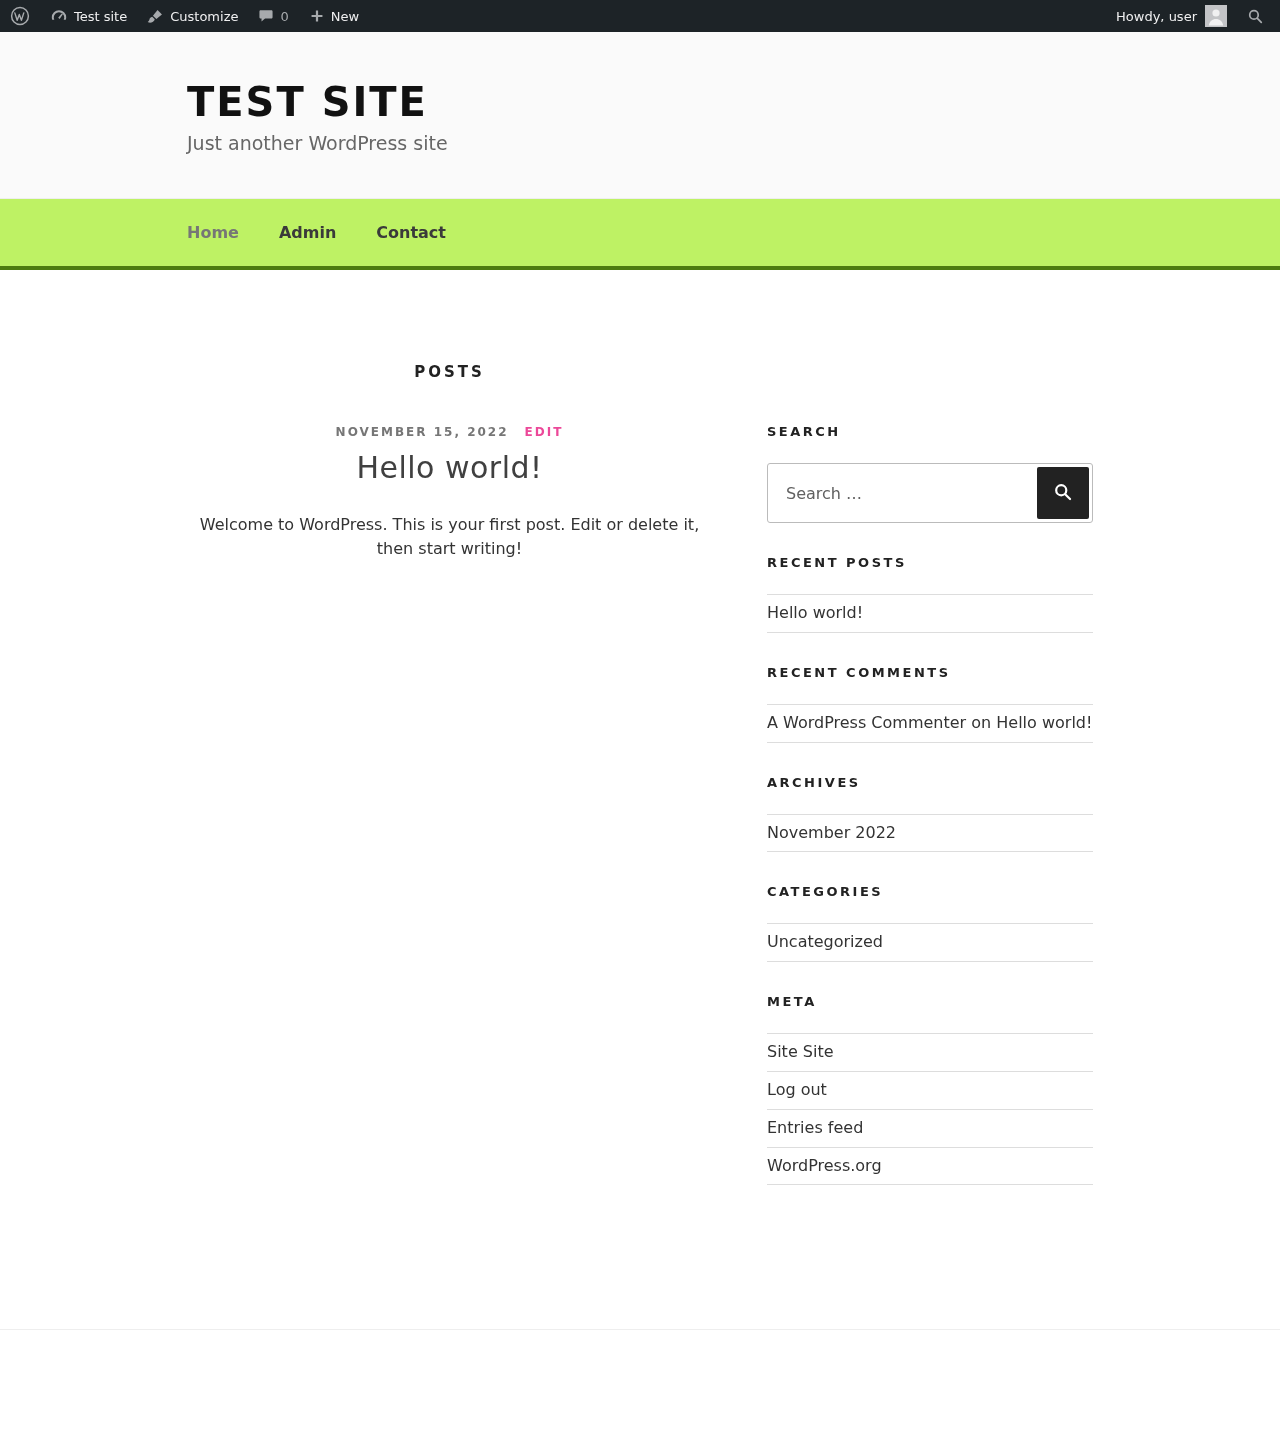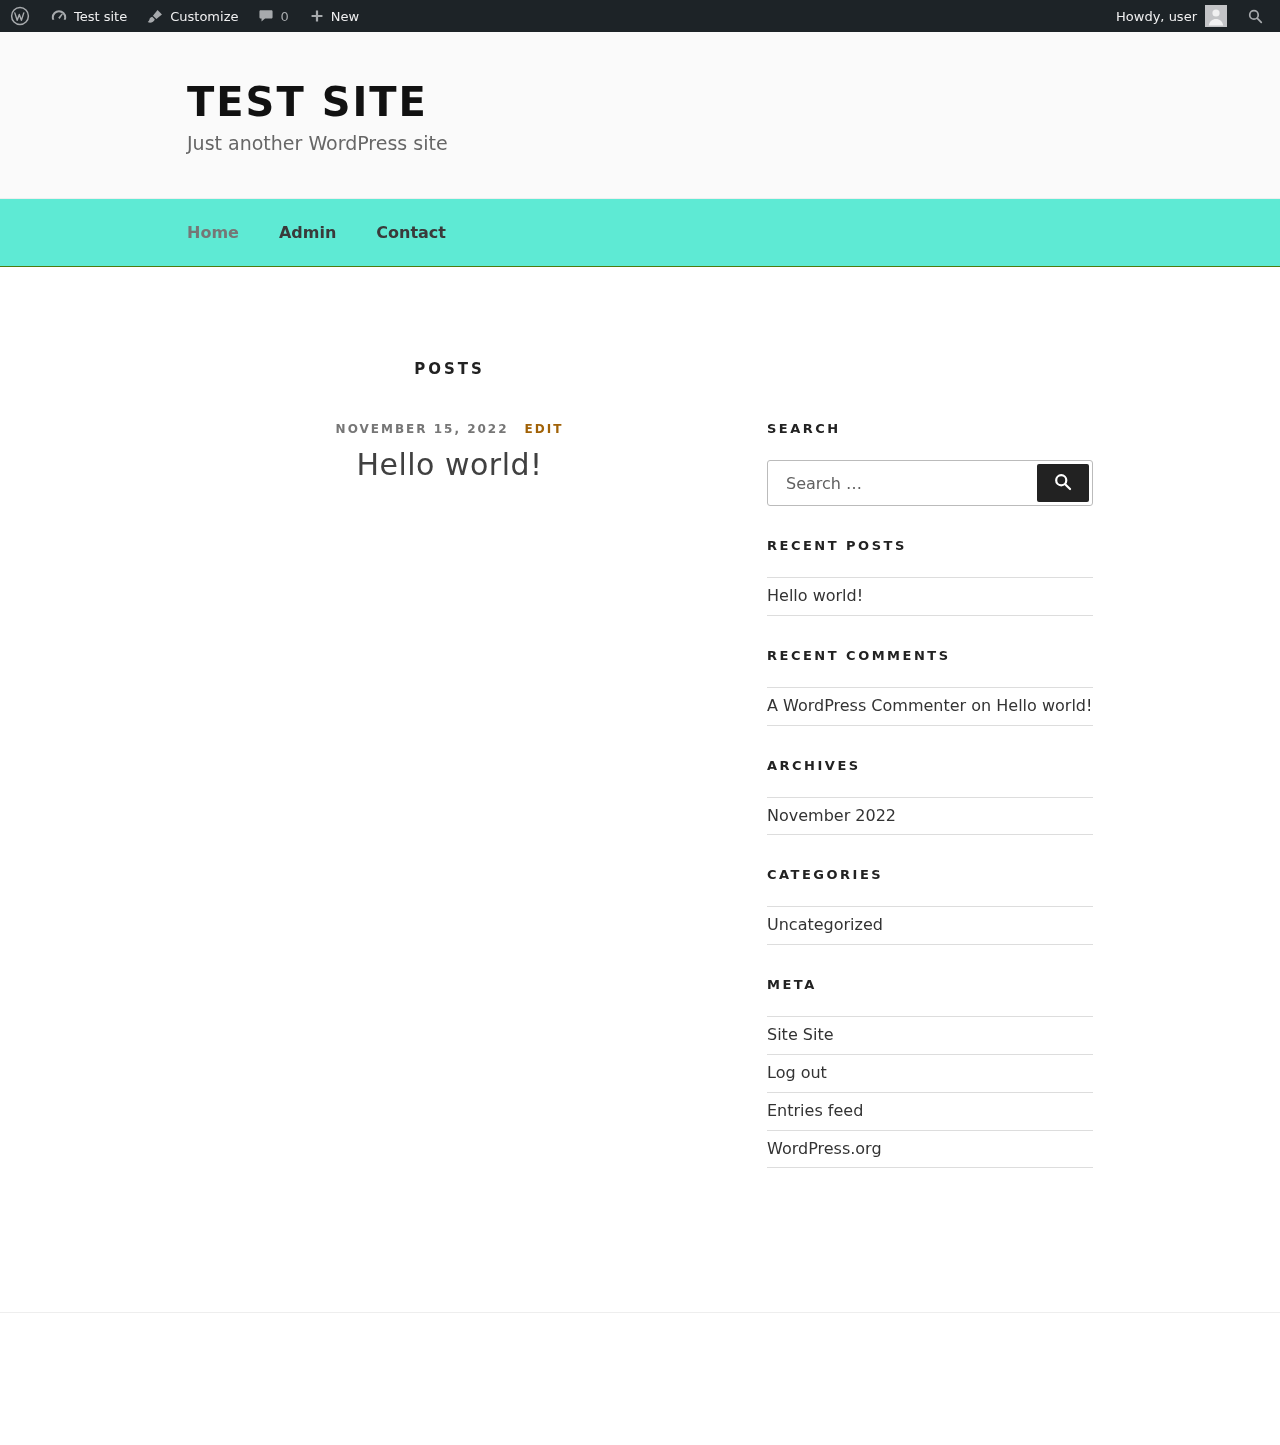--- a/index.html
+++ b/index.html
@@ -34,54 +34,54 @@
   .site-header { background: #fafafa; padding: 46px 0 44px; }
   .container { width: 906px; margin: 0 auto; }
   .site-title {
     margin: 0; font-size: 40px; font-weight: bold; letter-spacing: 2px;
     color: #111; line-height: 1.2;
   }
   .site-title a { color: #111; }
   .site-tagline { margin: 6px 0 0; font-size: 19px; color: #666; }
 
   
-  .main-nav { background: #5eead4; border-top: 1px solid #eee; border-bottom: 1px solid #4d7c0f; }
+  .main-nav { background: #bef264; border-top: 1px solid #eee; border-bottom: 4px solid #4d7c0f; }
   .main-nav .container { display: flex; }
   .nav-link {
     display: block; padding: 24px 0; margin-right: 40px;
     font-size: 16px; font-weight: bold; color: #3a3a3a;
   }
   .nav-link.current { color: #767676; }
 
   
   .site-content .container { display: flex; justify-content: space-between; padding-top: 93px; }
   .content-col { width: 525px; text-align: center; }
   .sidebar-col { width: 326px; padding-top: 61px; }
 
   .page-title {
     margin: 0 0 44px; font-size: 15px; font-weight: bold;
     letter-spacing: 3px; color: #222;
   }
   .post-meta { font-size: 12px; font-weight: bold; letter-spacing: 2px; color: #767676; }
-  .post-meta .edit-link { color: #a16207; margin-left: 16px; letter-spacing: 2px; }
+  .post-meta .edit-link { color: #ec4899; margin-left: 16px; letter-spacing: 2px; }
   .post-title {
     margin: 10px 0 26px; font-size: 30px; font-weight: 400;
     color: #404040; letter-spacing: 0.5px; line-height: 1.25;
   }
   .post-title a { color: #404040; }
   .post-body { margin: 0; font-size: 16px; line-height: 1.55; color: #333; }
 
   
   .widget { margin-bottom: 32px; }
   .widget-title {
     margin: 0 0 24px; font-size: 13px; font-weight: bold;
     letter-spacing: 2.5px; color: #222;
   }
   .search-form {
-    position: relative; height: 46px; background: #fff;
+    position: relative; height: 60px; background: #fff;
     border: 1px solid #bbb; border-radius: 3px;
   }
   .search-input {
     border: none; outline: none; background: transparent;
     width: calc(100% - 62px); height: 100%; padding: 0 0 0 18px;
     font-size: 16px; color: #333; font-family: inherit;
   }
   .search-input::placeholder { color: #616161; opacity: 1; }
   .search-button {
     position: absolute; top: 3px; right: 3px; bottom: 3px; width: 52px;
@@ -187,20 +187,21 @@
   <div class="container">
 
     <main class="content-col">
       <h2 class="page-title">POSTS</h2>
 
       <article>
         <div class="post-meta">
           <a>NOVEMBER 15, 2022</a><a class="edit-link">EDIT</a>
         </div>
         <h3 class="post-title"><a>Hello world!</a></h3>
+        <p class="post-body">Welcome to WordPress. This is your first post. Edit or delete it, then start writing!</p>
       </article>
     </main>
 
     <aside class="sidebar-col">
 
       <section class="widget">
         <h4 class="widget-title">SEARCH</h4>
         <div class="search-form">
           <input class="search-input" type="text" placeholder="Search …" style="">
           <button class="search-button">

